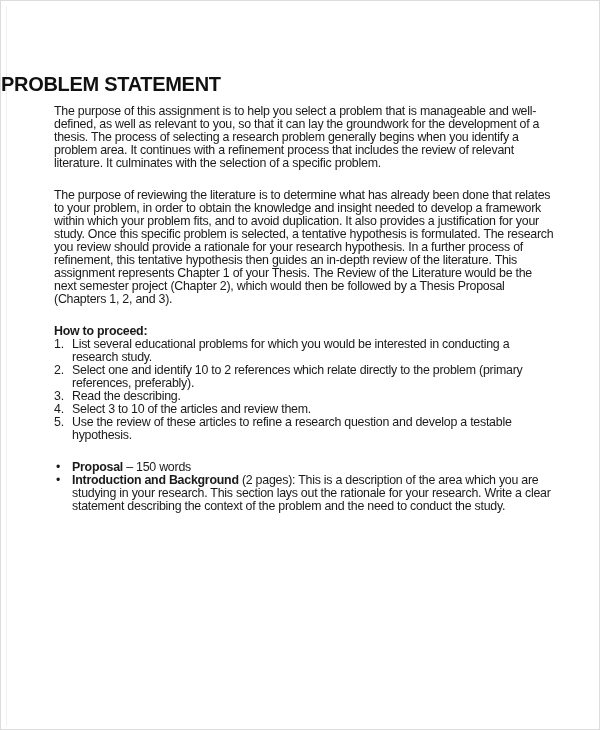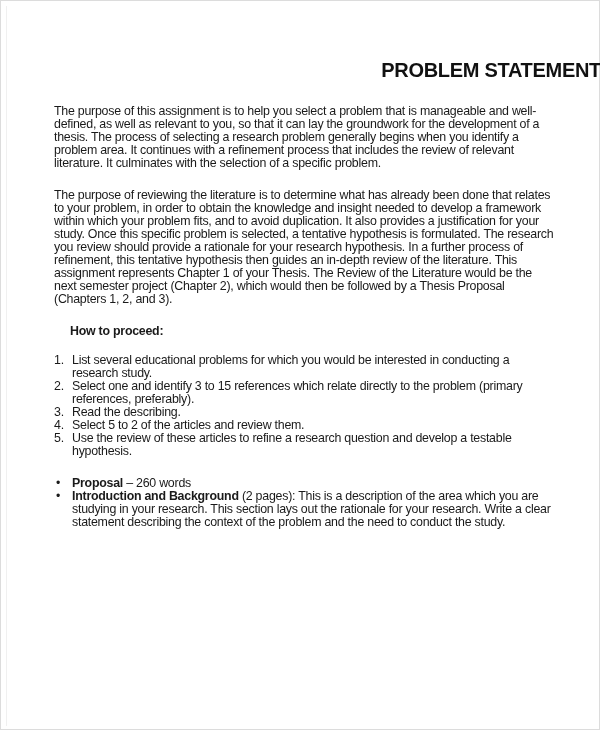--- a/index.html
+++ b/index.html
@@ -27,45 +27,45 @@
     .inner-edge {
       position: absolute;
       left: 5px;
       top: 5px;
       width: 1px;
       height: 720px;
       background: #f0f0f0;
     }
     .title {
       position: absolute;
-      top: 58px;
+      top: 72px;
       left: 0;
       width: 600px;
-      text-align: right;
+      text-align: left;
       font-weight: bold;
       font-size: 20px;
       letter-spacing: -0.3px;
       color: #111;
     }
     .content {
       position: absolute;
       left: 53px;
       top: 104px;
       width: 500px;
       font-size: 12.4px;
       line-height: 13px;
       letter-spacing: -0.25px;
       color: #1a1a1a;
     }
     .para {
       margin: 0 0 19px 0;
     }
     .heading {
       font-weight: bold;
-      margin: 16px;
+      margin: 0;
     }
     ol, ul {
       margin: 0;
       padding: 0;
       list-style: none;
     }
     .list-item {
       position: relative;
       padding-left: 18px;
     }
@@ -95,40 +95,40 @@
     <p class="para">The purpose of reviewing the literature is to determine what has already been done that relates to your problem, in order to obtain the knowledge and insight needed to develop a framework within which your problem fits, and to avoid duplication. It also provides a justification for your study. Once this specific problem is selected, a tentative hypothesis is formulated. The research you review should provide a rationale for your research hypothesis. In a further process of refinement, this tentative hypothesis then guides an in-depth review of the literature. This assignment represents Chapter 1 of your Thesis. The Review of the Literature would be the next semester project (Chapter 2), which would then be followed by a Thesis Proposal (Chapters 1, 2, and 3).</p>
 
     <p class="heading">How to proceed:</p>
     <ol class="steps">
       <li class="list-item">
         <span class="marker">1.</span>
         <span>List several educational problems for which you would be interested in conducting a research study.</span>
       </li>
       <li class="list-item">
         <span class="marker">2.</span>
-        <span>Select one and identify 3 to 15 references which relate directly to the problem (primary references, preferably).</span>
+        <span>Select one and identify 10 to 2 references which relate directly to the problem (primary references, preferably).</span>
       </li>
       <li class="list-item">
         <span class="marker">3.</span>
         <span>Read the describing.</span>
       </li>
       <li class="list-item">
         <span class="marker">4.</span>
-        <span>Select 5 to 2 of the articles and review them.</span>
+        <span>Select 3 to 10 of the articles and review them.</span>
       </li>
       <li class="list-item">
         <span class="marker">5.</span>
         <span>Use the review of these articles to refine a research question and develop a testable hypothesis.</span>
       </li>
     </ol>
 
     <ul>
       <li class="list-item">
         <span class="bullet">•</span>
-        <b>Proposal</b><span> – 260 words</span>
+        <b>Proposal</b><span> – 150 words</span>
       </li>
       <li class="list-item">
         <span class="bullet">•</span>
         <b>Introduction and Background</b><span> (2 pages): This is a description of the area which you are studying in your research.  This section lays out the rationale for your research. Write a clear statement describing the context of the problem and the need to conduct the study.</span>
       </li>
     </ul>
   </div>
 </div>
 
 </body></html>

